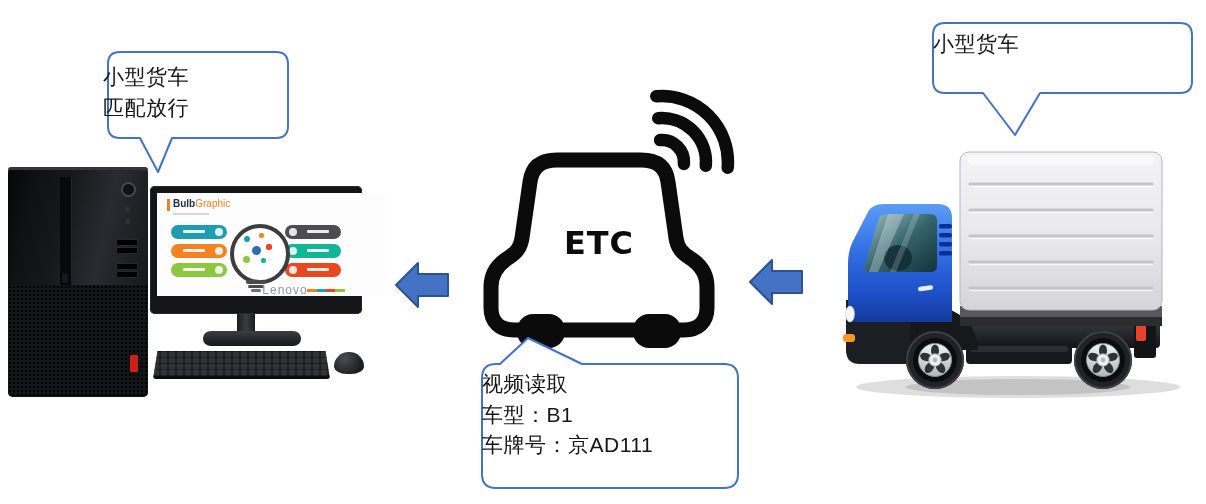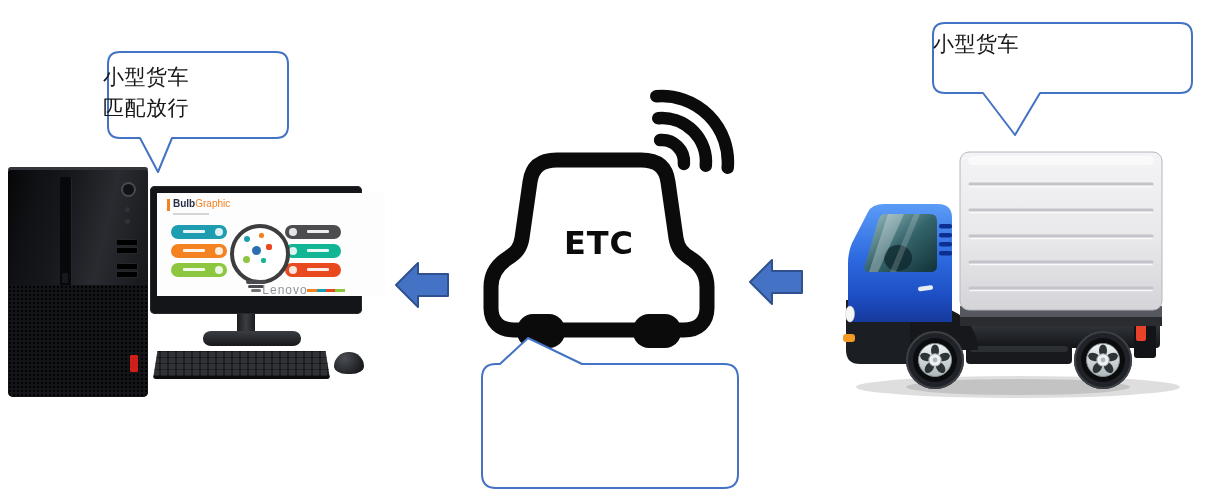--- a/index.html
+++ b/index.html
@@ -173,20 +173,25 @@
   <svg class="abs" style="left:483px;top:150px;" width="232" height="200">
     <path d="M 74 10 L 158 10 C 174 10 183 17 185 32 L 193 88 C 194.5 98 199 103 207 108 C 218 115 224 125 224 137 L 224 158 C 224 172 215 180 201 180 L 31 180 C 17 180 8 172 8 158 L 8 137 C 8 125 14 115 25 108 C 33 103 37.5 98 39 88 L 47 32 C 49 17 58 10 74 10 Z" fill="#ffffff" stroke="#0b0b0b" stroke-width="15" stroke-linejoin="round"></path>
     <rect x="34" y="164" width="48" height="34" rx="16" fill="#0b0b0b"></rect>
     <rect x="150" y="164" width="48" height="34" rx="16" fill="#0b0b0b"></rect>
   </svg>
   <div class="etc-text">ETC</div>
 
   <svg class="abs callout-svg" style="left:470px;top:332px;" width="280" height="160">
     <path d="M 26 32 L 30 32 L 58 6 L 112 32 L 254 32 Q 268 32 268 46 L 268 142 Q 268 156 254 156 L 26 156 Q 12 156 12 142 L 12 46 Q 12 32 26 32 Z"></path>
   </svg>
+  <div class="callout-text" style="left:482px;top:369px;width:256px;line-height:30.5px;">
+    <span style="display:block">视频读取</span>
+    <span style="display:block">车型：B1</span>
+    <span style="display:block">车牌号：京AD111</span>
+  </div>
 
   <svg class="abs block-arrow" style="left:748px;top:255px;" width="56" height="54">
     <path d="M 2 27 L 24 5 L 24 16 L 54 16 L 54 38 L 24 38 L 24 49 Z"></path>
   </svg>
 
   <svg class="abs" style="left:838px;top:150px;" width="352" height="258">
     <defs>
       <linearGradient id="g-box" x1="0" y1="0" x2="0" y2="1">
         <stop offset="0" stop-color="#f4f4f6"></stop>
           <stop offset=".55" stop-color="#e8e8ea"></stop>

